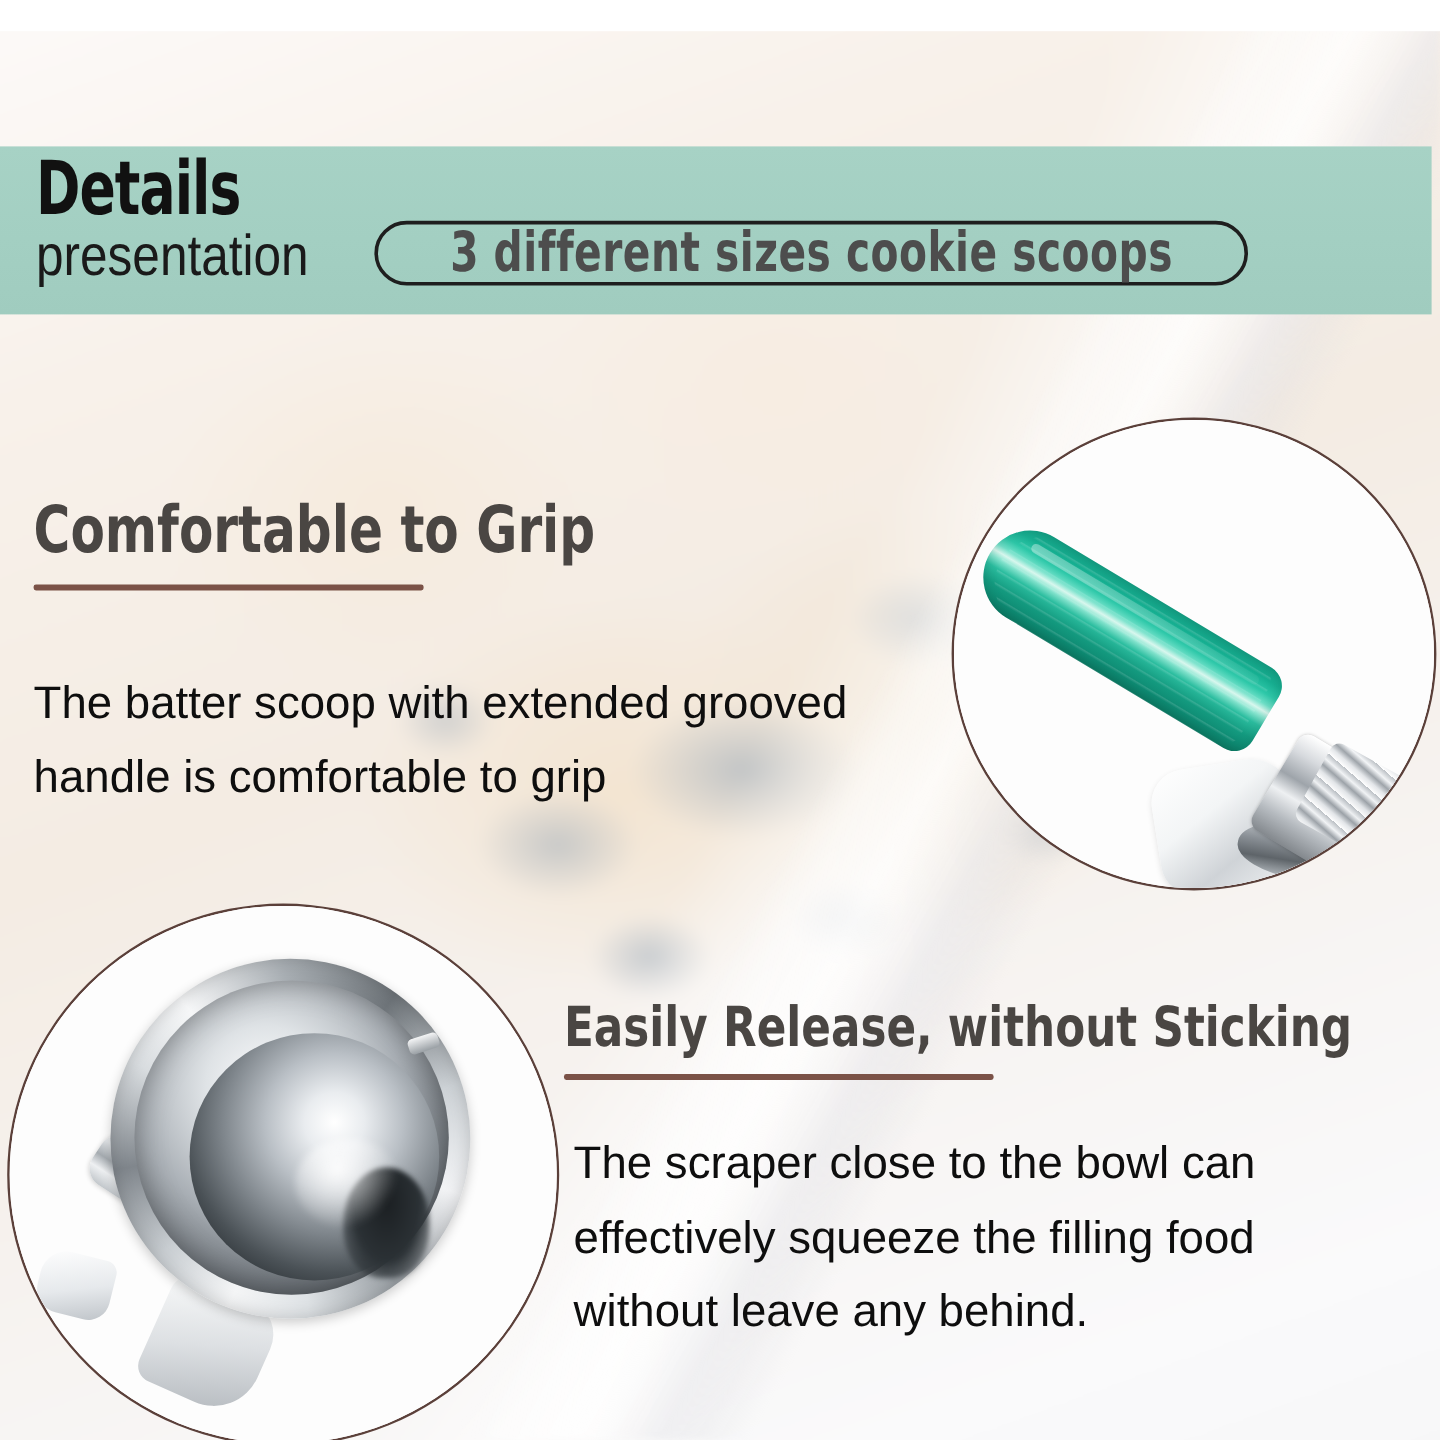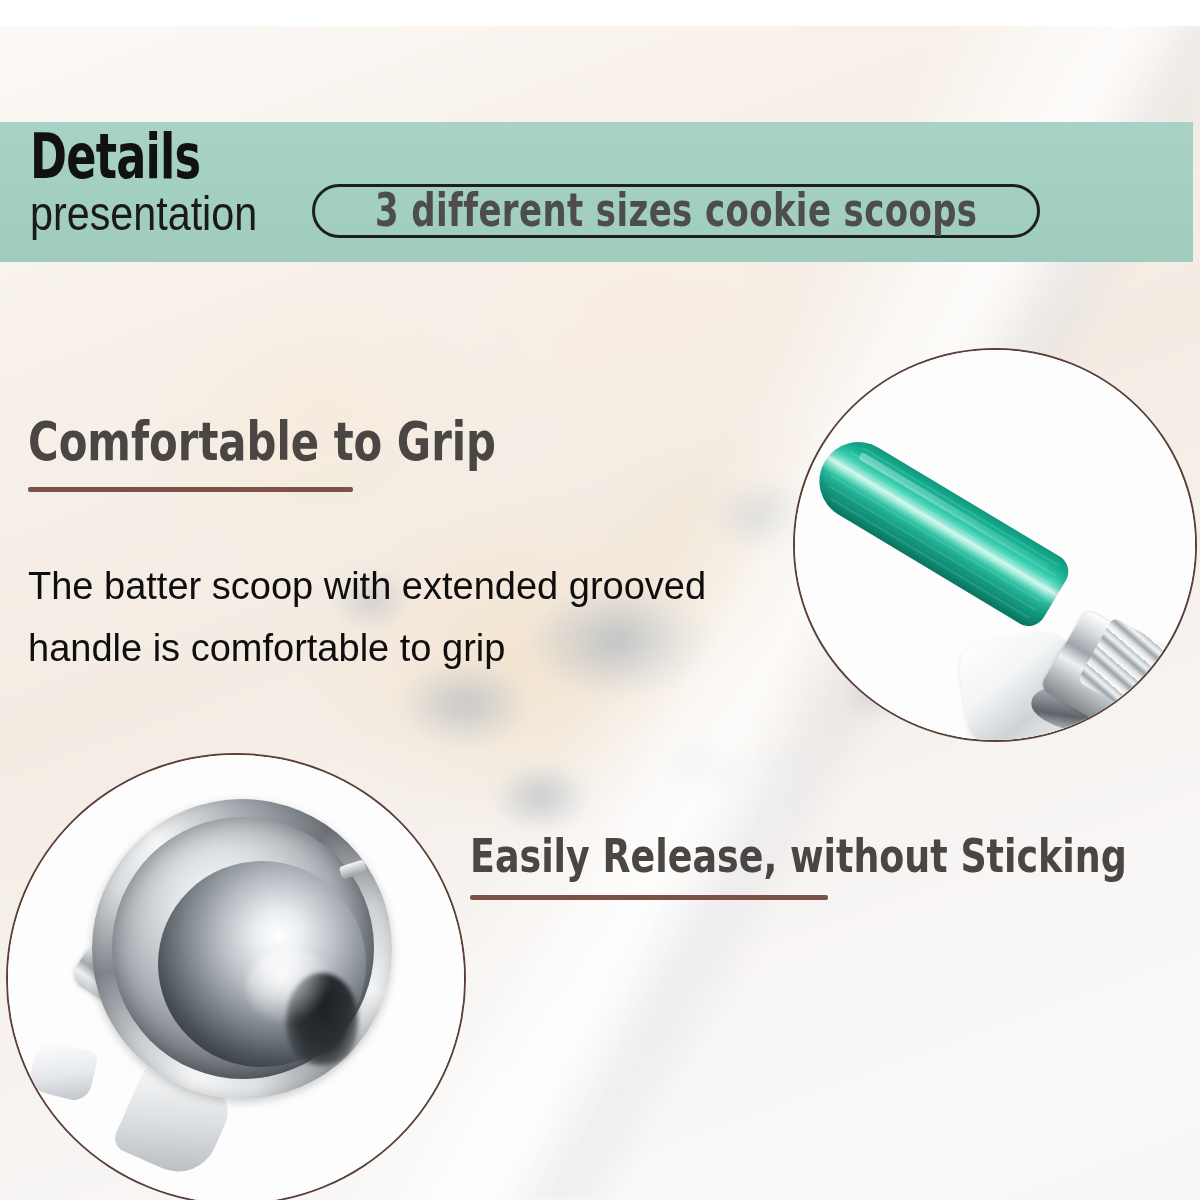--- a/index.html
+++ b/index.html
@@ -336,14 +336,15 @@
       </div>
     </div>
   </div>
 
   <div class="feature-heading f1-heading">Comfortable to Grip</div>
   <div class="rule f1-rule"></div>
   <div class="feature-body f1-body">The batter scoop with extended grooved handle is comfortable to grip</div>
 
   <div class="feature-heading f2-heading">Easily Release, without Sticking</div>
   <div class="rule f2-rule"></div>
+  <div class="feature-body f2-body">The scraper close to the bowl can effectively squeeze the filling food without leave any behind.</div>
 
 </div>
 
 </body></html>

